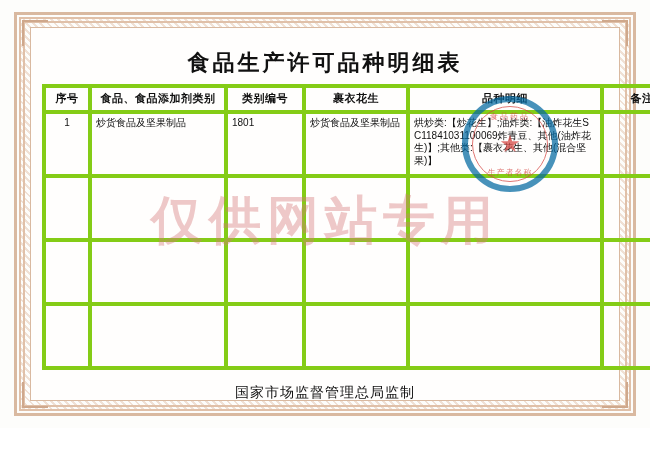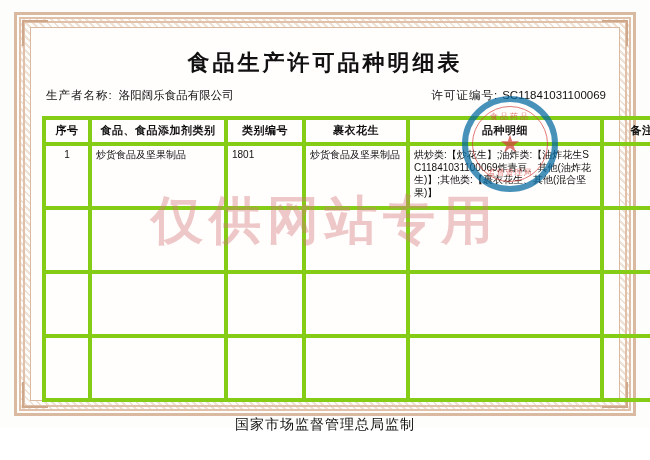--- a/index.html
+++ b/index.html
@@ -225,28 +225,20 @@
   <div class="frame-inner"></div>
   <div class="corner tl"></div>
   <div class="corner tr"></div>
   <div class="corner bl"></div>
   <div class="corner br"></div>
 
   <div class="content">
 
     <div class="doc-title">食品生产许可品种明细表</div>
 
-    <div class="meta-row">
-      <div class="meta-left">
-        <span class="mlabel">生产者名称:</span><span class="mvalue">洛阳阔乐食品有限公司</span>
-      </div>
-      <div class="meta-right">
-        <span class="mlabel">许可证编号:</span><span class="mvalue">SC11841031100069</span>
-      </div>
-    </div>
 
     <table class="cert">
       <thead>
         <tr>
           <th class="c0">序号</th>
           <th class="c1">食品、食品添加剂类别</th>
           <th class="c2">类别编号</th>
           <th class="c3">裹衣花生</th>
           <th class="c4">品种明细</th>
           <th class="c5">备注</th>
@@ -291,17 +283,17 @@
     <div class="notes">
     </div>
 
     <div class="footer-org">国家市场监督管理总局监制</div>
   </div>
 
   <div class="seal">
     <div class="ring"></div>
     <div class="seal-top">食品药品</div>
     <div class="star">★</div>
-    <div class="seal-bottom">监督管理局</div>
+    <div class="seal-bottom">生产者名称</div>
   </div>
 
   <div class="watermark">仅供网站专用</div>
 </div>
 
 </body></html>

